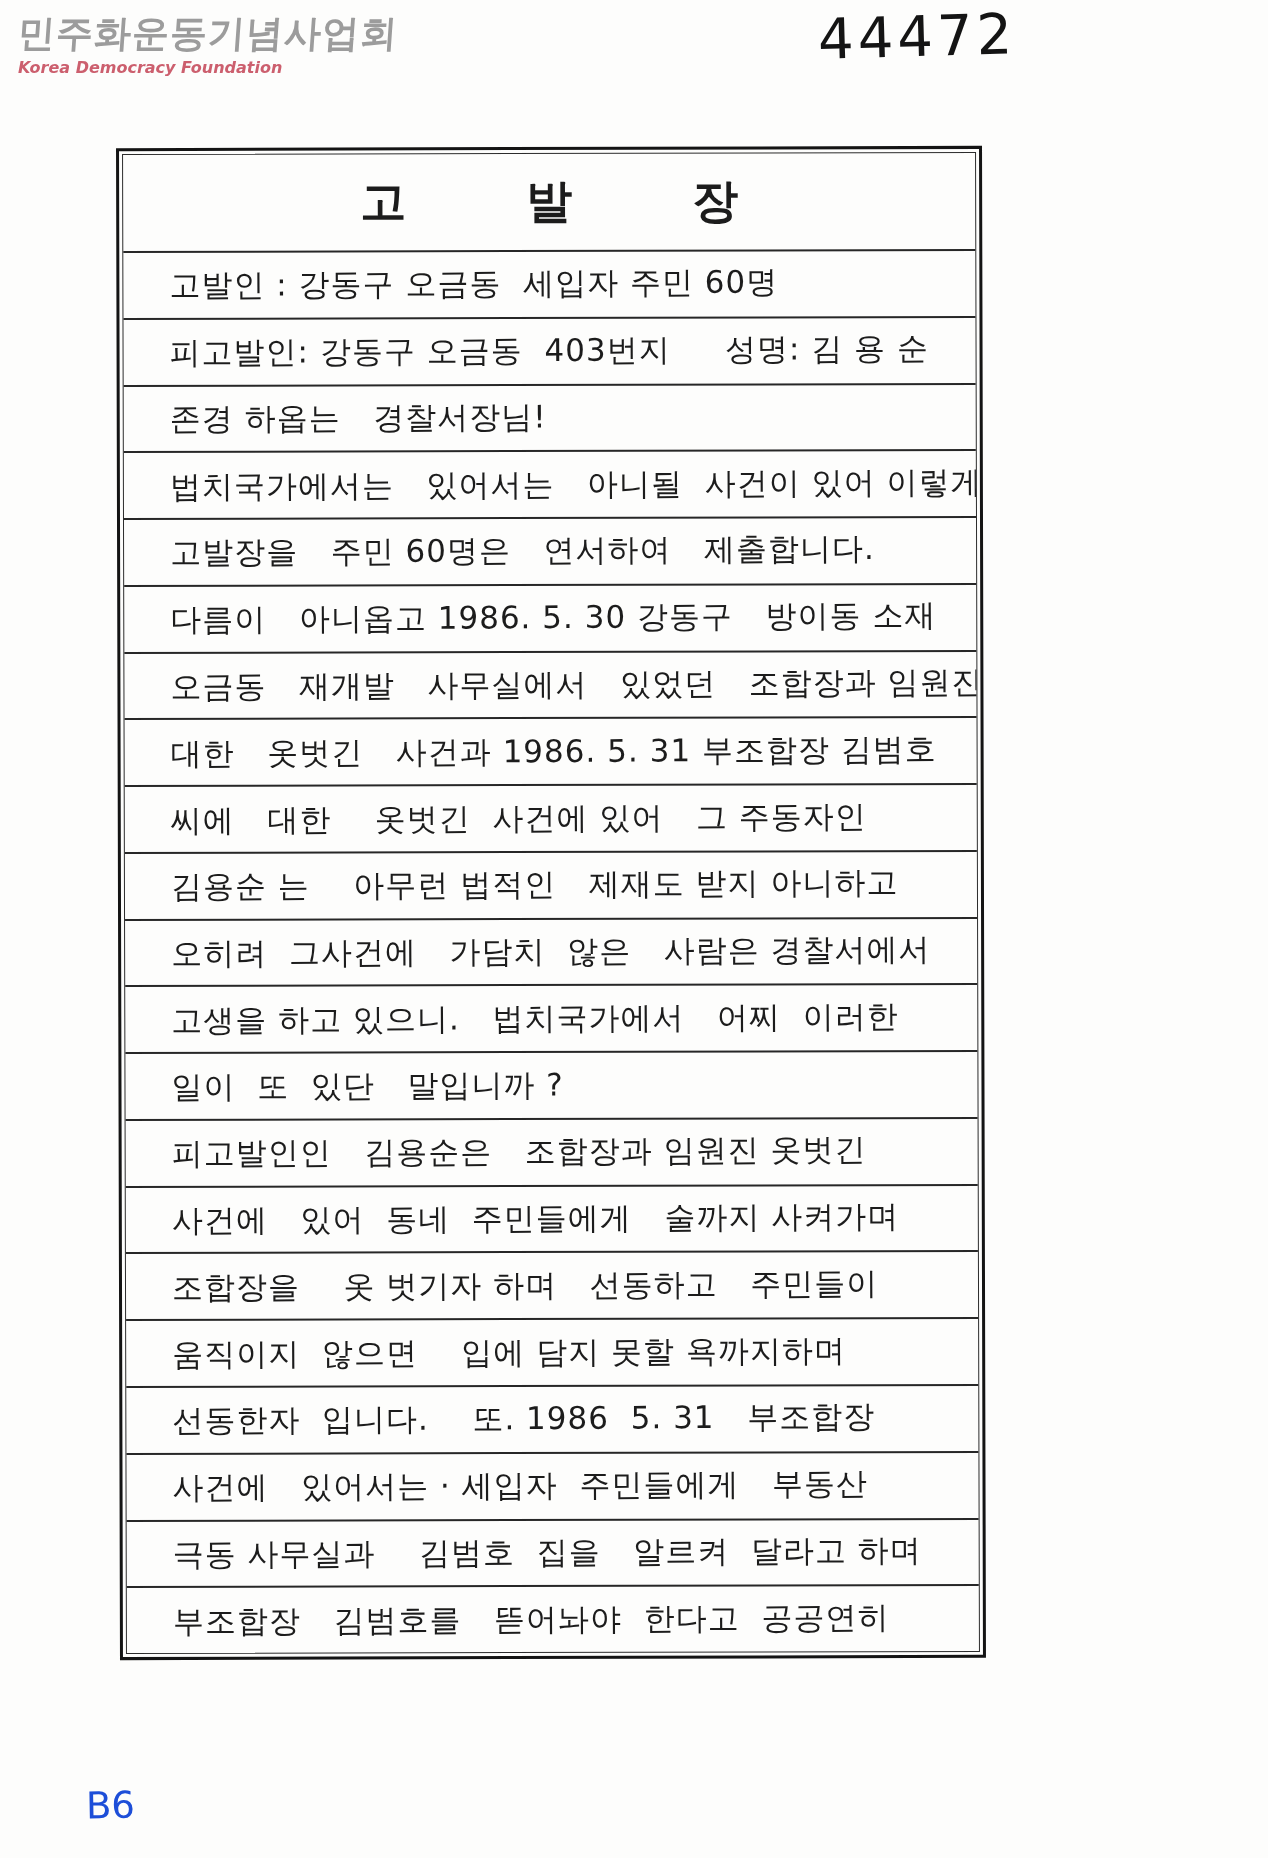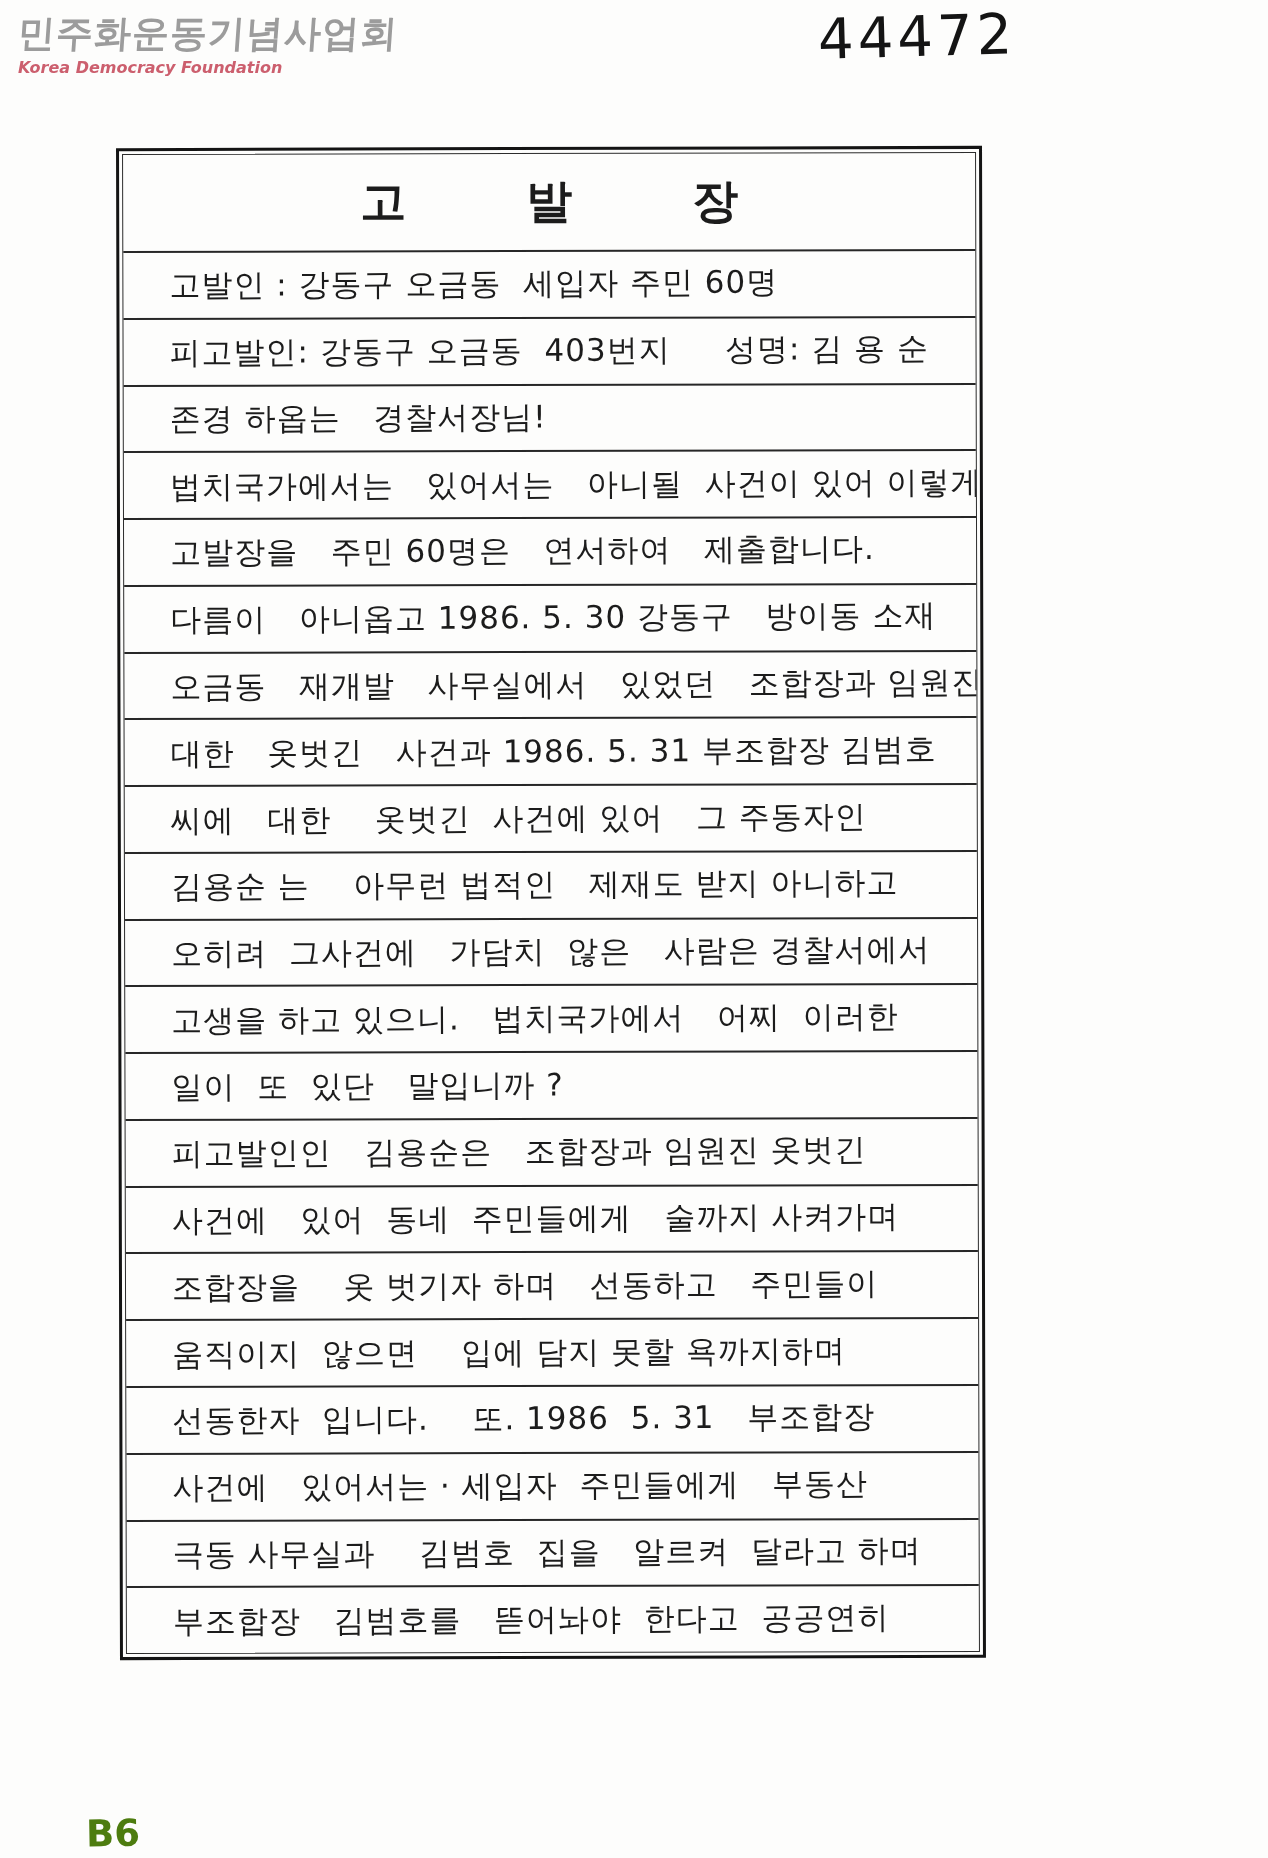--- a/index.html
+++ b/index.html
@@ -73,23 +73,22 @@
     transform:rotate(-0.2deg);
   }
   .title{
     font-size:46px;font-weight:bold;
     letter-spacing:52px;text-indent:52px;
     transform:none;
   }
   
   .page-label{
     position:absolute;left:86px;top:1784px;
-    font-size:37px;font-weight:bold;color:#4d7c0f;
+    font-size:37px;font-weight:normal;color:#1d4ed8;
     transform:rotate(-1deg);
-    margin-top:28px;
   }
 </style>
 </head>
 <body>
 
 <div class="sheet">
 
   <div class="logo">
     <div class="logo-kr">민주화운동기념사업회</div>
     <div class="logo-en">Korea Democracy Foundation</div>

